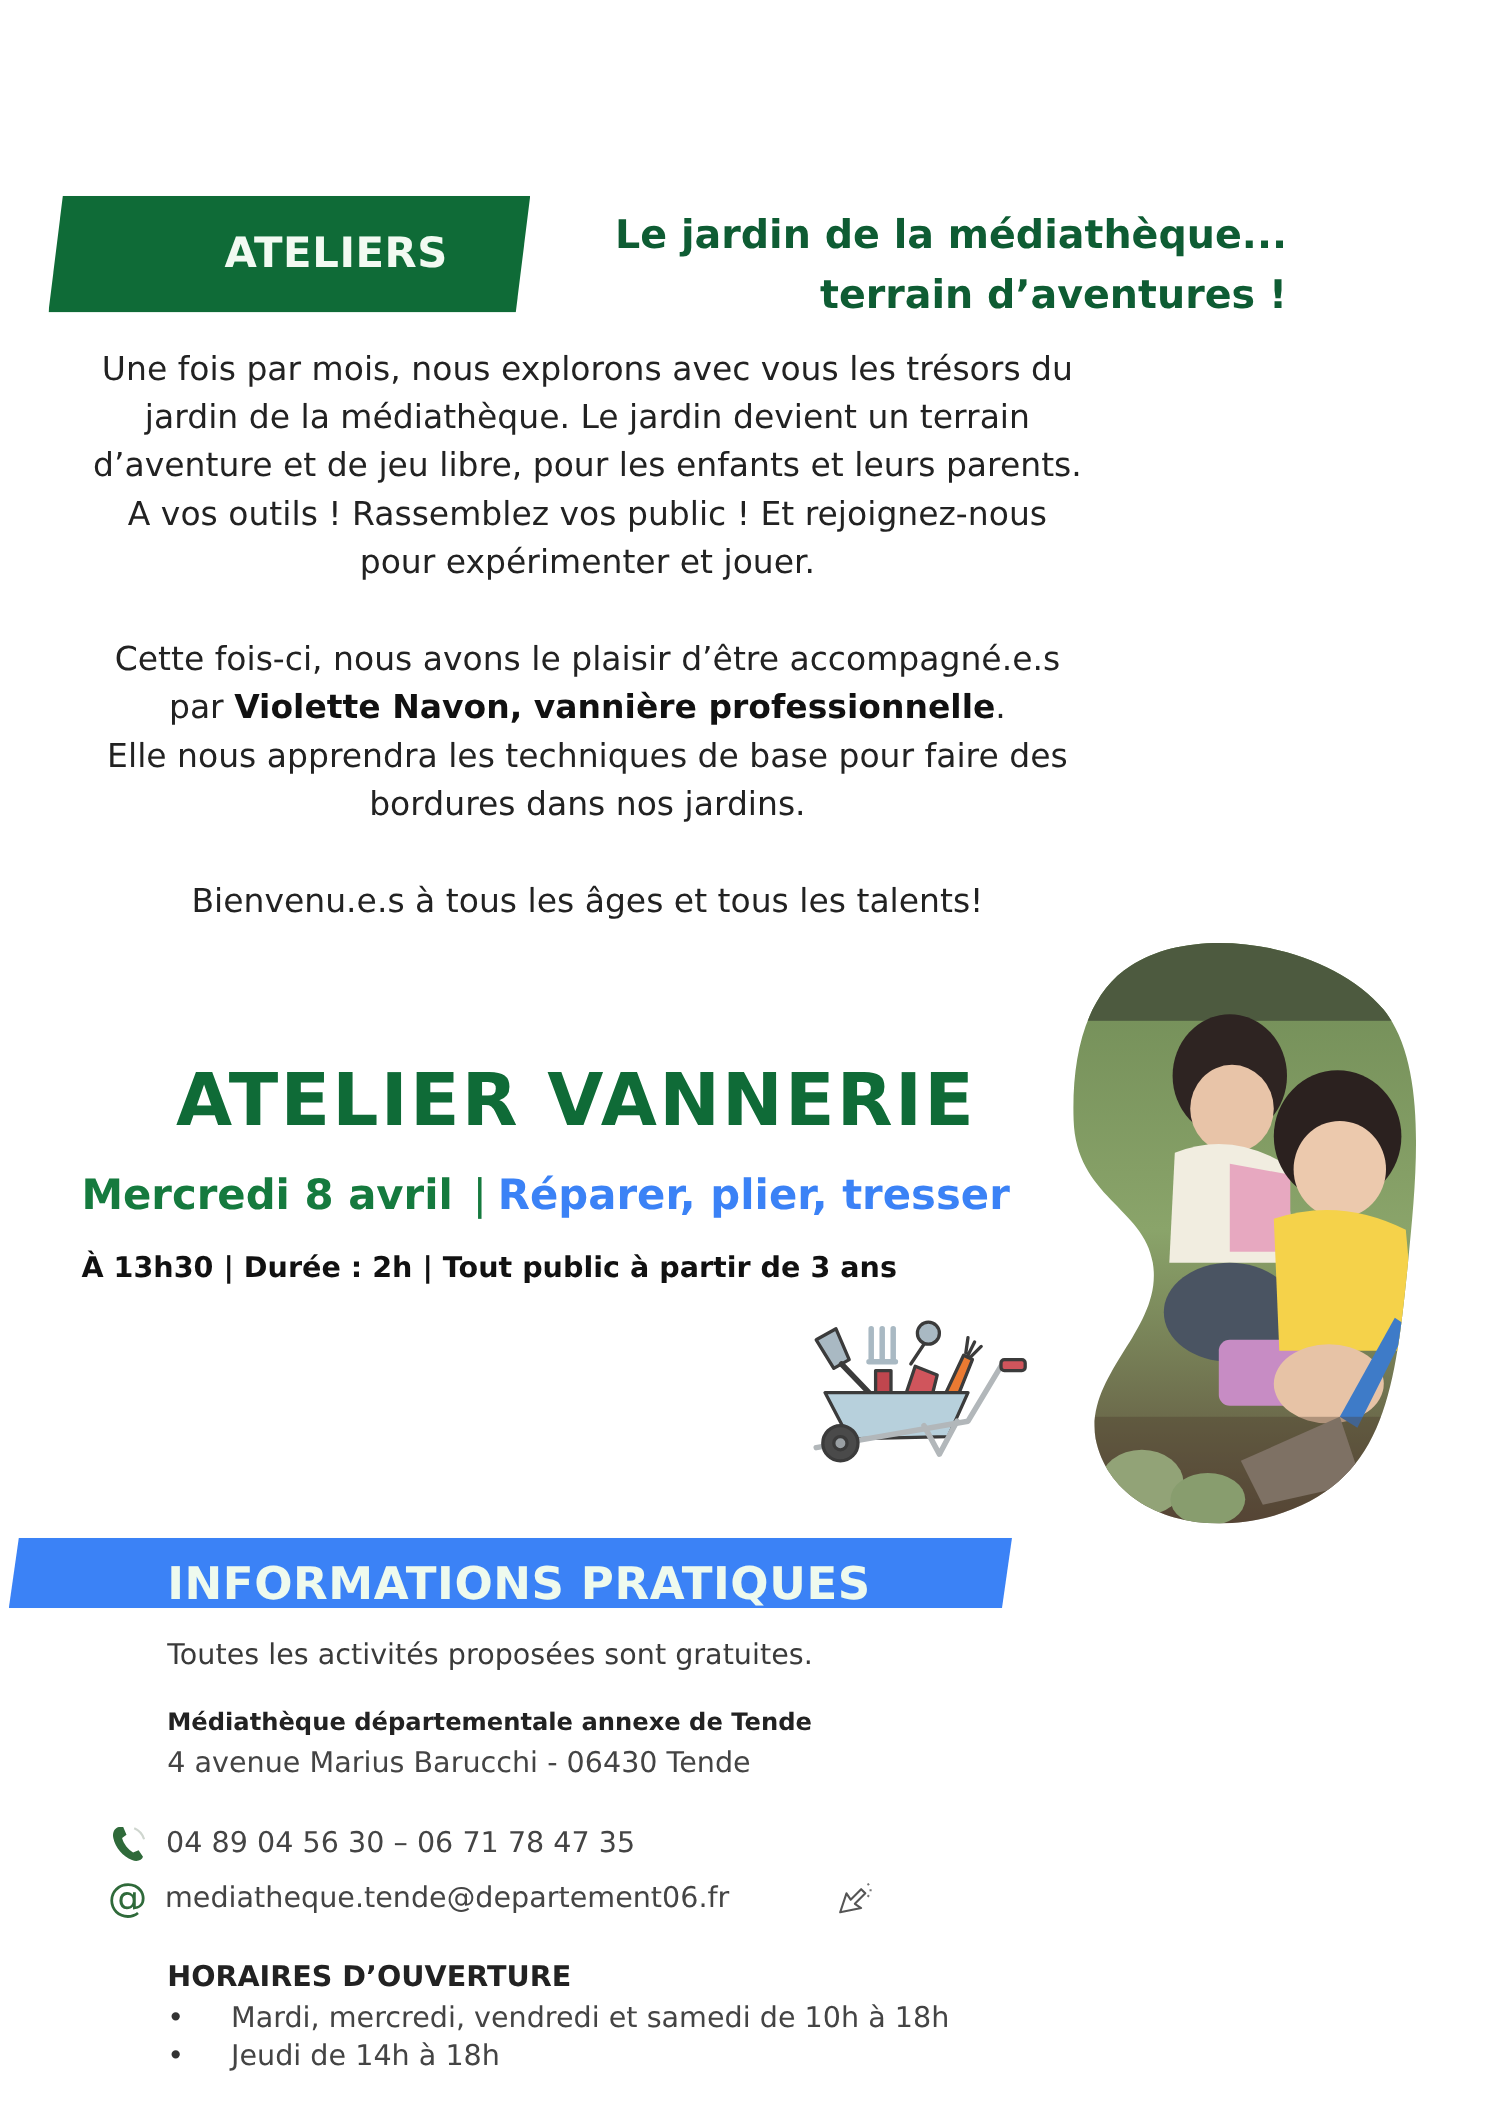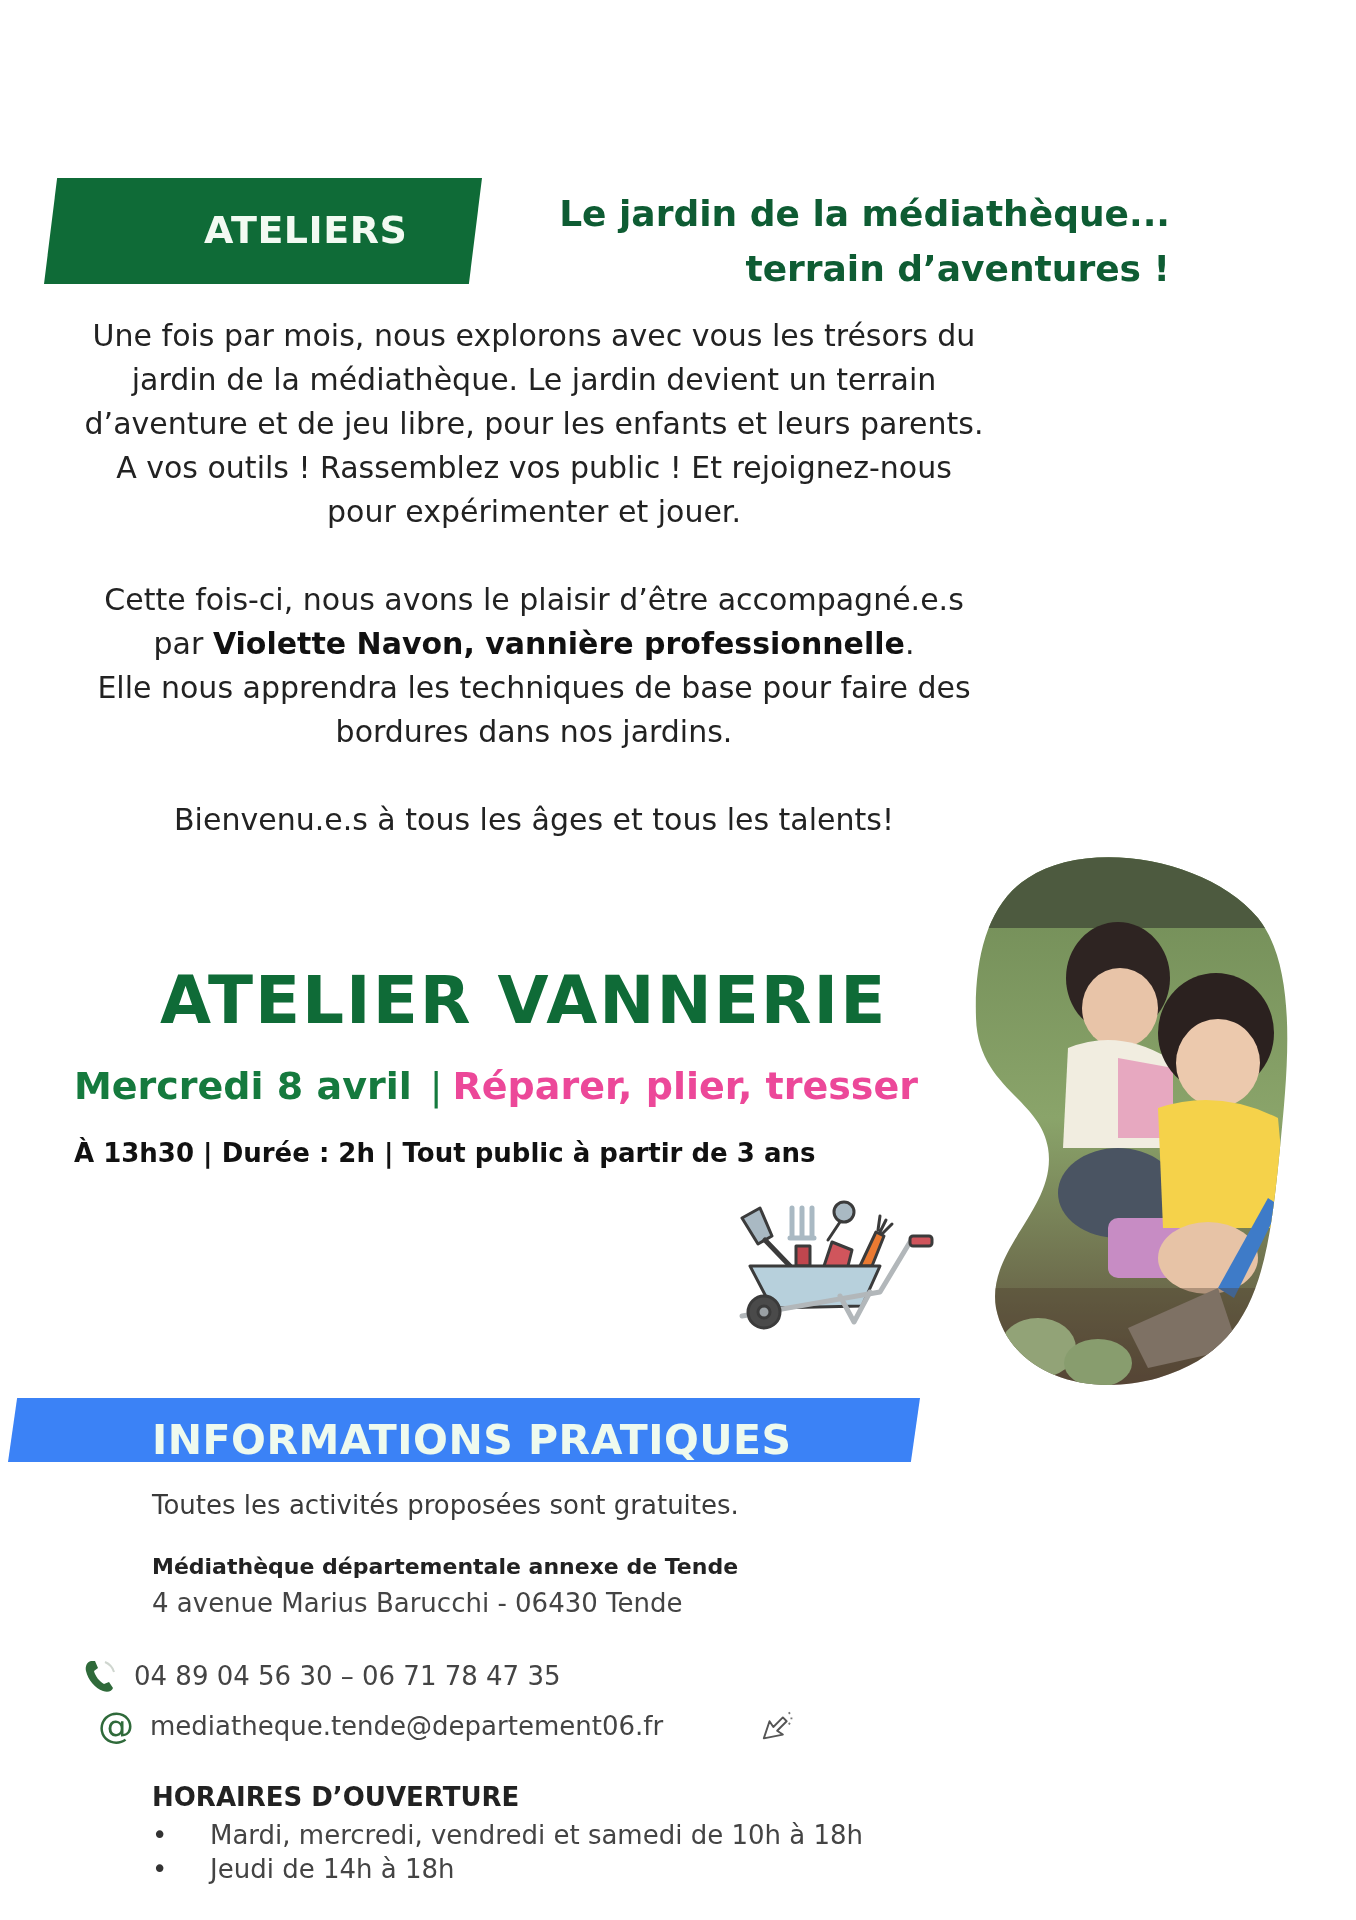--- a/index.html
+++ b/index.html
@@ -36,21 +36,21 @@
     position: absolute; left: 160px; top: 962px;
     font-family: "DejaVu Sans", sans-serif; font-weight: bold; font-size: 66px;
     color: #0f6b37; letter-spacing: 2px;
   }
   .event-date-row {
     position: absolute; left: 74px; top: 1064px;
     font-family: "DejaVu Sans", sans-serif; font-weight: bold; font-size: 38px; white-space: nowrap;
   }
   .event-date { color: #157a3e; }
   .sep { color: #157a3e; margin: 0 10px 0 18px; font-weight: normal; }
-  .event-tagline { color: #ec4899; }
+  .event-tagline { color: #3b82f6; }
   .event-details {
     position: absolute; left: 74px; top: 1138px;
     font-family: "DejaVu Sans", sans-serif; font-weight: bold; font-size: 26px; color: #111; white-space: nowrap;
   }
 
   .wheelbarrow { position: absolute; left: 720px; top: 1196px; width: 220px; height: 140px; }
 
   .photo {
     position: absolute; left: 968px; top: 848px; width: 330px; height: 540px;
   }
@@ -70,21 +70,21 @@
   }
   .venue-name {
     position: absolute; left: 152px; top: 1554px; font-family: "DejaVu Sans", sans-serif; font-weight: bold; font-size: 22px; color: #222;
   }
   .venue-address {
     position: absolute; left: 152px; top: 1588px; font-family: "DejaVu Sans", sans-serif; font-size: 26px; color: #444;
   }
 
   .contact-row { position: absolute; display: flex; align-items: center; font-family: "DejaVu Sans", sans-serif; font-size: 26px; color: #444; }
   .contact-row .icon { width: 40px; height: 40px; margin-right: 14px; display: flex; align-items: center; justify-content: center; }
-  .phone-row { left: 80px; top: 1656px; align-items: center; }
+  .phone-row { left: 97px; top: 1656px; align-items: center; }
   .email-row { left: 96px; top: 1706px; }
   .web-row { left: 760px; top: 1706px; }
   .at-glyph { font-size: 36px; color: #2f6a3a; line-height: 1; }
 
   .hours-title {
     position: absolute; left: 152px; top: 1782px; font-family: "DejaVu Sans", sans-serif; font-weight: bold; font-size: 26px; color: #222;
   }
   .hours-list { position: absolute; left: 152px; top: 1818px; list-style: none; font-family: "DejaVu Sans", sans-serif; font-size: 26px; color: #444; }
   .hours-list li { position: relative; padding-left: 58px; line-height: 34px; }
   .hours-list li::before { content: "•"; position: absolute; left: 0; color: #333; }

